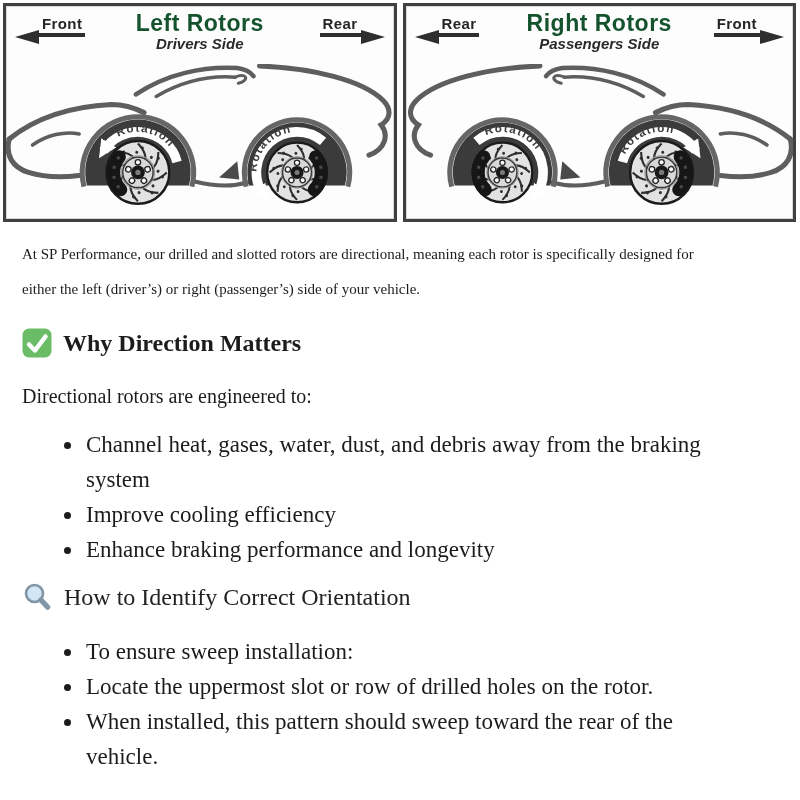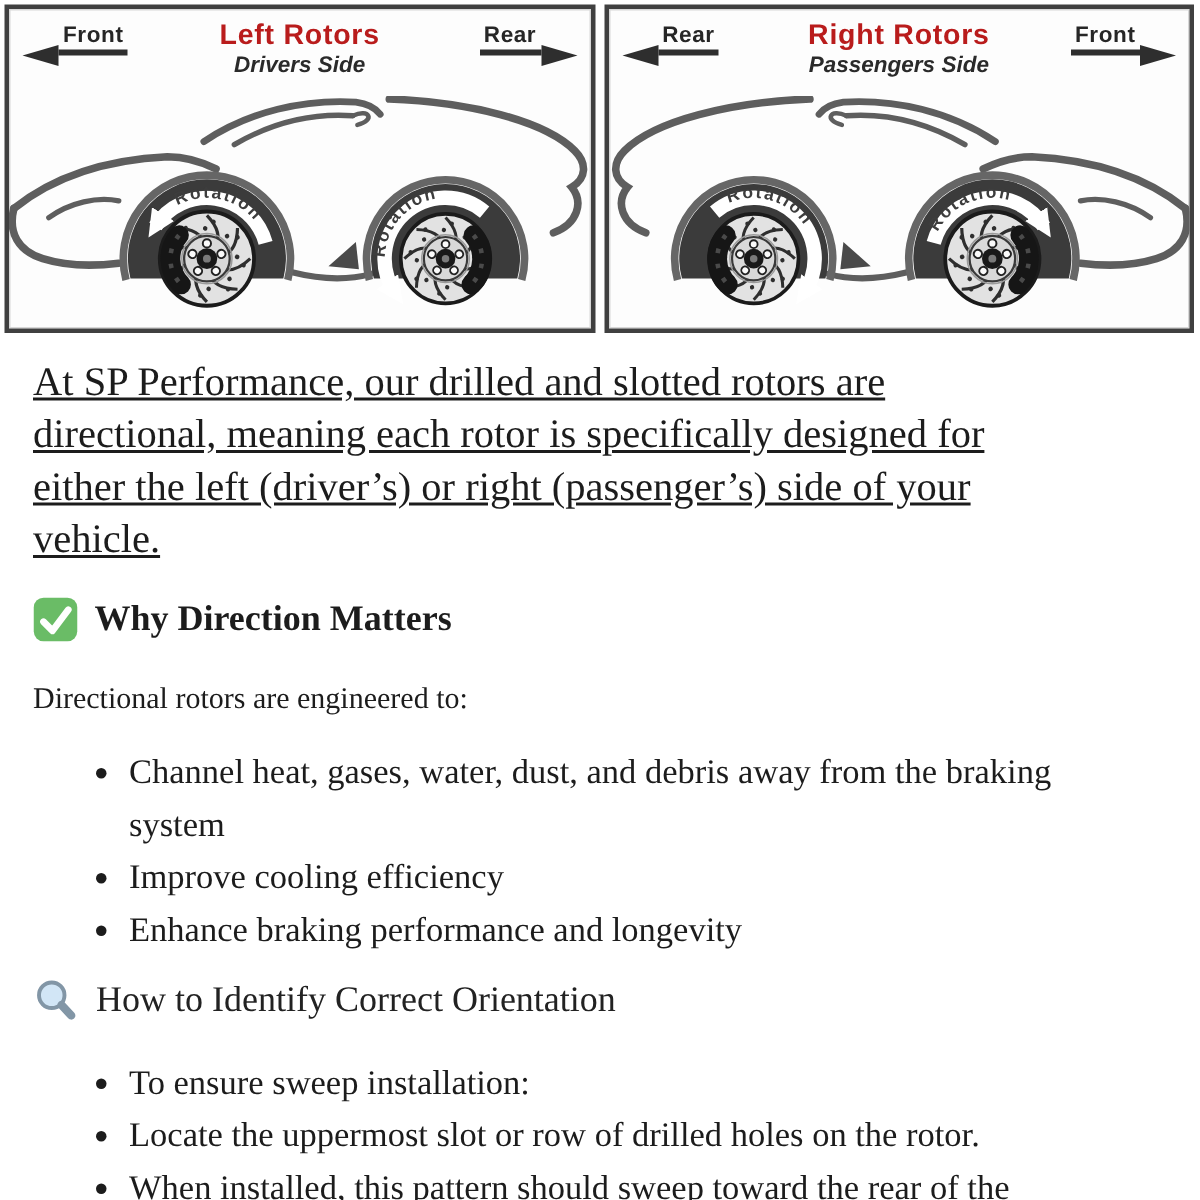--- a/index.html
+++ b/index.html
@@ -2,34 +2,34 @@
 <html><head>
 <meta charset="utf-8">
 <style>
   html,body{margin:0;padding:0;width:800px;height:800px;background:#ffffff;overflow:hidden;}
   body{font-family:"Liberation Serif","DejaVu Serif",serif;color:#1c1c1c;}
 
   
   .diagram{display:flex;gap:6px;margin:3px 4px 0 3px;height:219px;}
   .panel{flex:1;position:relative;border:3px solid #404040;background:#fdfdfd;box-shadow:inset 0 0 0 1px #d8d8d8;}
   .panel-header{text-align:center;padding-top:5px;font-family:"Liberation Sans","DejaVu Sans",sans-serif;}
-  .panel-title{font-size:19px;font-weight:bold;letter-spacing:.5px;color:#b91c1c;line-height:25px;}
+  .panel-title{font-size:23px;font-weight:bold;letter-spacing:.5px;color:#14532d;line-height:25px;}
   .panel-subtitle{font-size:15px;font-weight:bold;font-style:italic;color:#2a2a2a;line-height:16px;}
   .dirlabel{position:absolute;top:9px;display:flex;align-items:flex-end;font-family:"Liberation Sans","DejaVu Sans",sans-serif;}
   .dl-left{left:9px;}
   .dl-right{right:9px;}
   .dl-text{font-size:15px;font-weight:bold;color:#262626;border-bottom:4px solid #2e2e2e;padding:0 3px 1px;letter-spacing:.4px;}
   .tri{width:0;height:0;border-top:7px solid transparent;border-bottom:7px solid transparent;margin-bottom:-7px;}
   .tri-left{border-right:24px solid #2e2e2e;}
   .tri-right{border-left:24px solid #2e2e2e;}
   .car-svg{position:absolute;left:0;right:0;bottom:3px;width:100%;height:152px;display:block;}
 
   
   main{padding:0 30px 0 22px;}
-  .intro{font-size:27px;line-height:35px;max-width:690px;margin:15px 0 21px;text-decoration:underline;}
+  .intro{font-size:15px;line-height:35px;max-width:690px;margin:15px 0 21px;}
   .sec-heading{display:flex;align-items:center;gap:11px;font-size:24px;margin:0;}
   .sec-heading.bold .sec-heading-text{font-weight:bold;}
   .sec-heading.normal .sec-heading-text{font-weight:normal;color:#222;}
   .icon-badge{flex:0 0 auto;display:inline-flex;}
   .lead{font-size:20px;line-height:35px;margin:21px 0 12px;}
   ul.bullets{margin:13px 0 0;padding-left:62px;list-style:disc outside;}
   ul.bullets li{font-size:23px;line-height:35px;max-width:655px;padding-left:2px;}
   .gap-after{margin-bottom:14px;}
   .sec2{margin-top:15px;}
   ul.bullets.second{margin-top:21px;}

